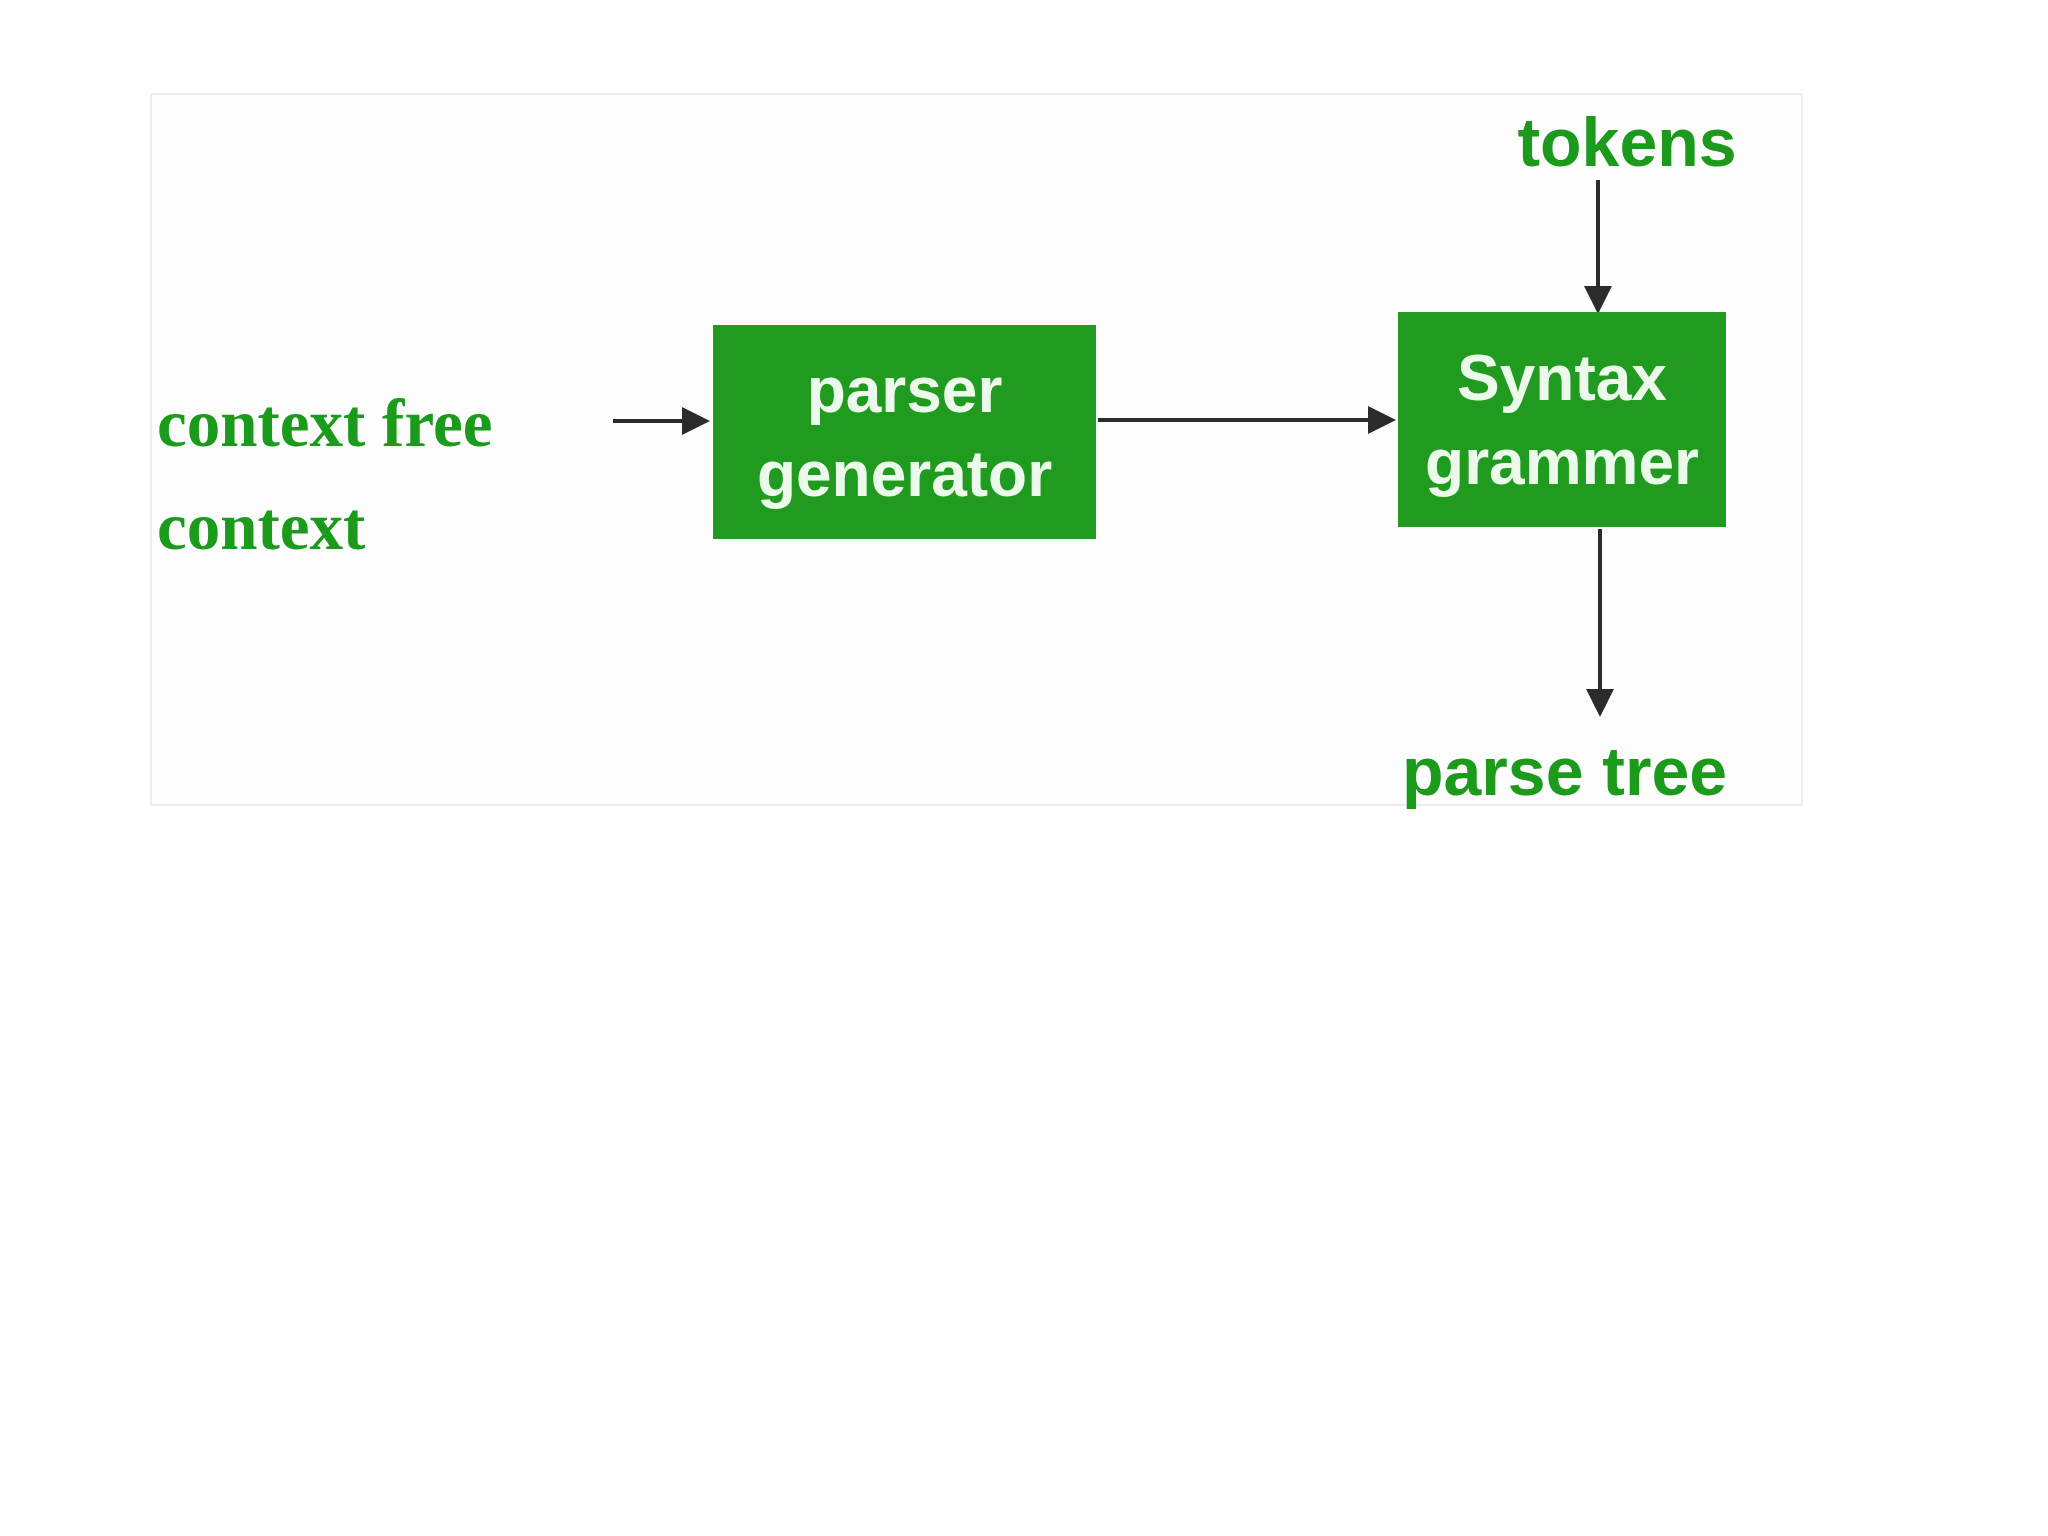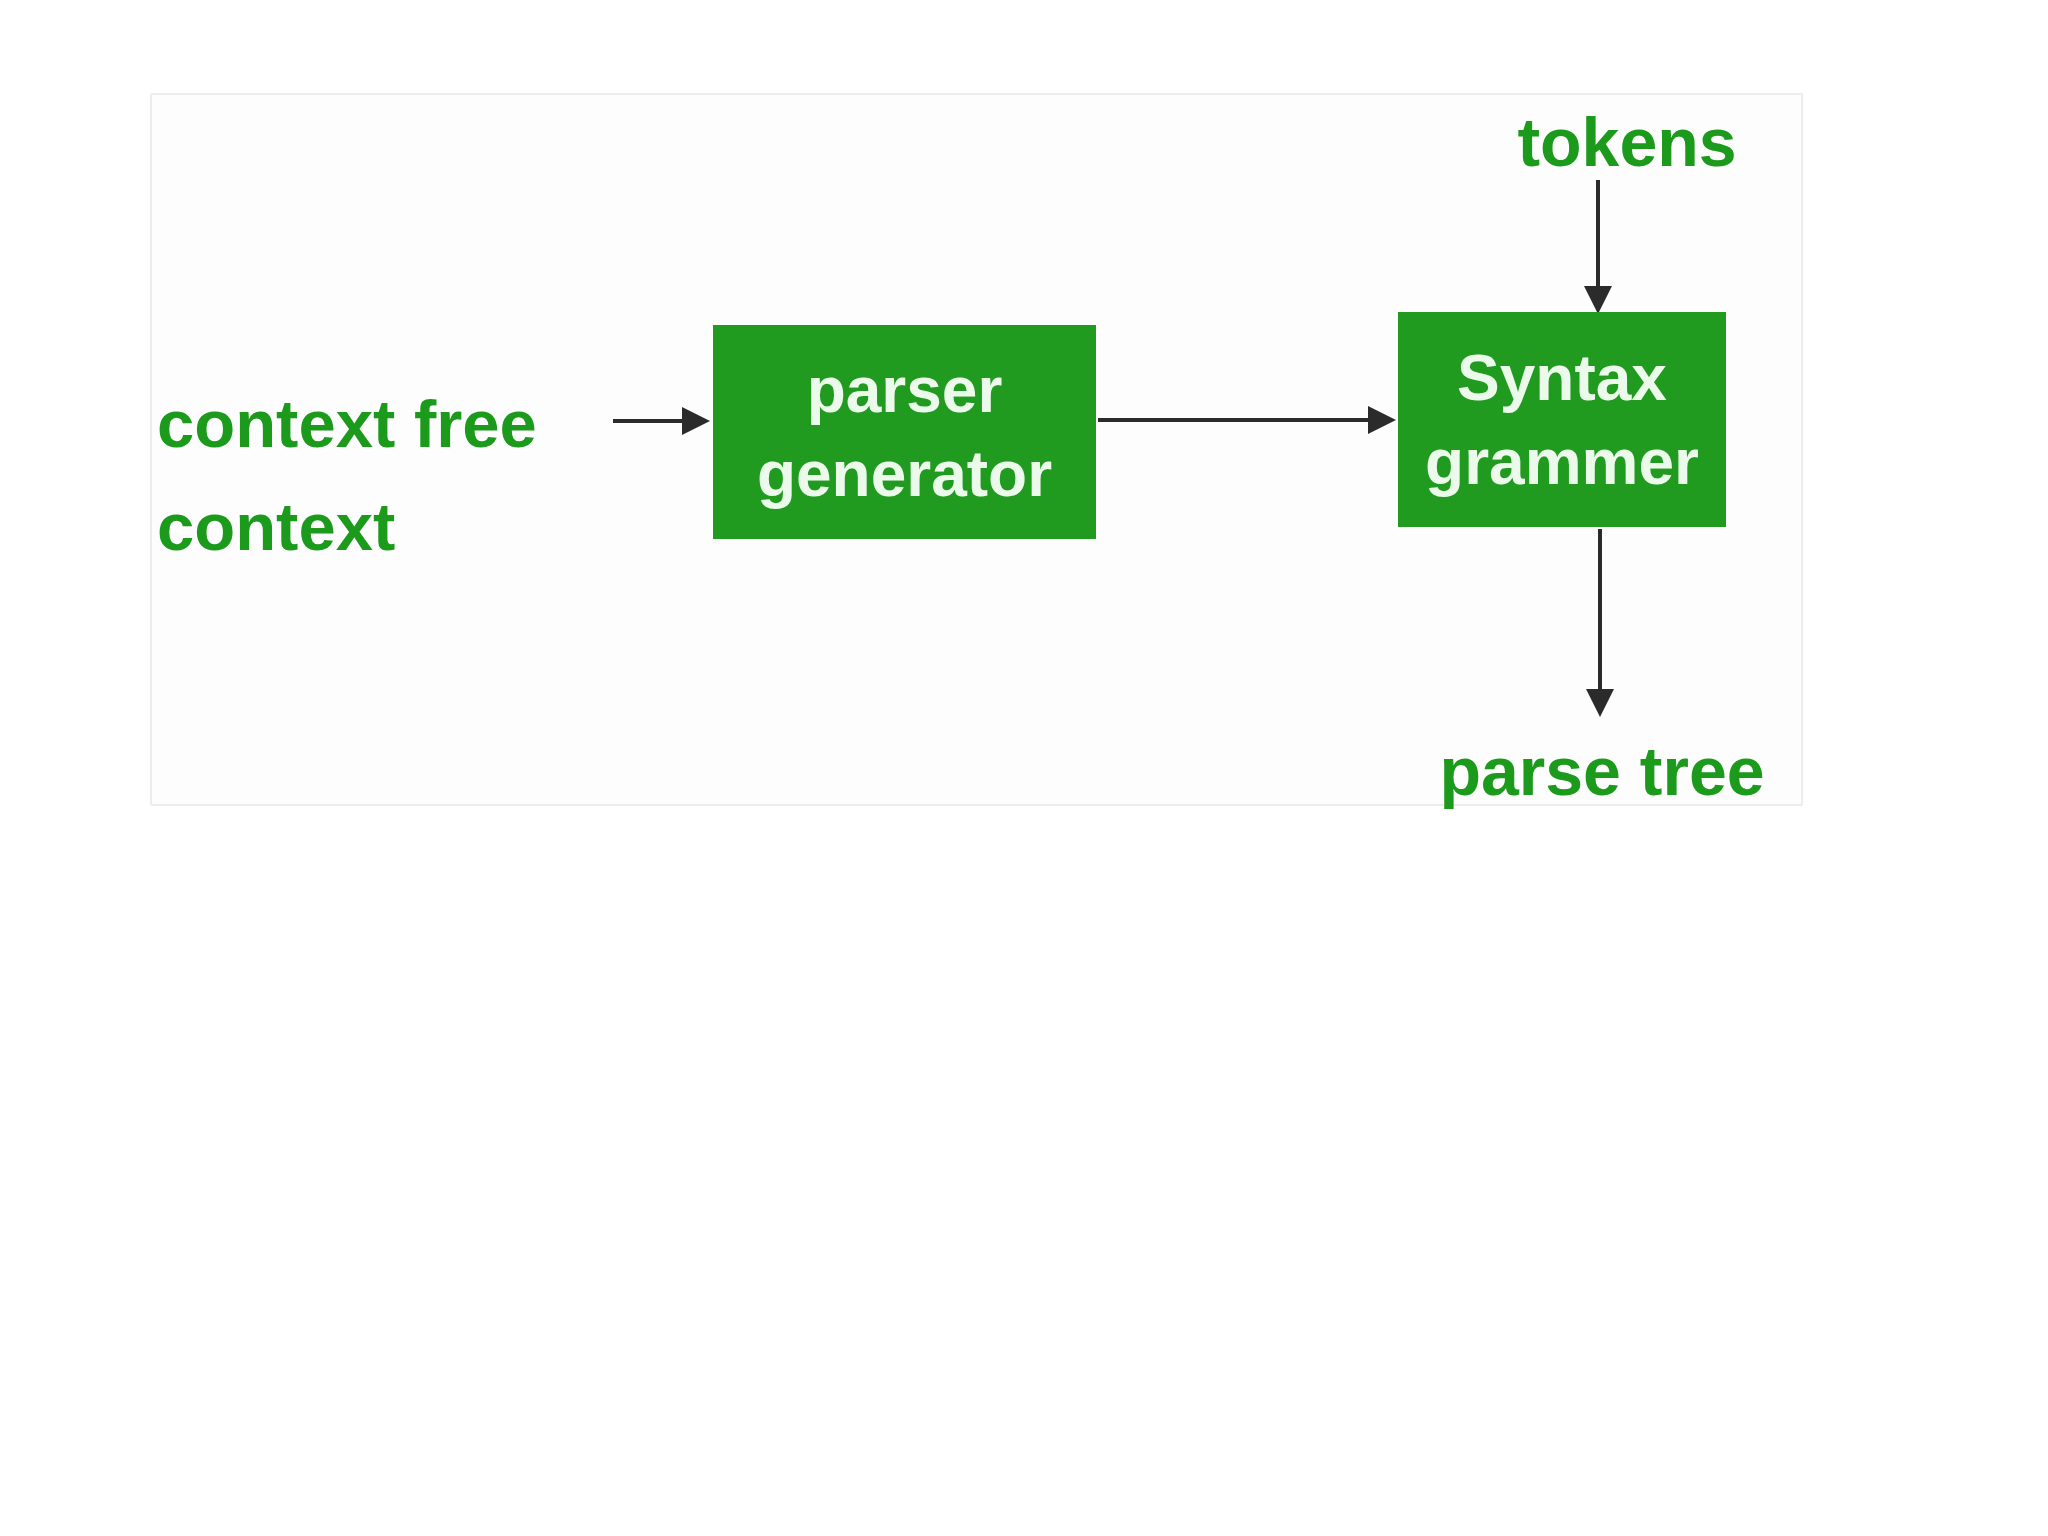--- a/index.html
+++ b/index.html
@@ -41,29 +41,30 @@
     line-height: 72px;
     text-align: center;
   }
   .label-input {
     left: 157px;
     top: 372px;
     width: 560px;
     font-size: 67px;
     line-height: 103px;
     text-align: left;
+    font-family: Liberation Serif, serif;
   }
   .label-input span { display: block; }
   .label-output {
     left: 1402px;
     top: 735px;
     width: 400px;
     font-size: 68px;
     line-height: 72px;
-    text-align: center;
+    text-align: left;
   }
   .node {
     position: absolute;
     background: #209b20;
     color: #ebfaeb;
     font-size: 64px;
     line-height: 84px;
     font-weight: bold;
     display: flex;
     flex-direction: column;

